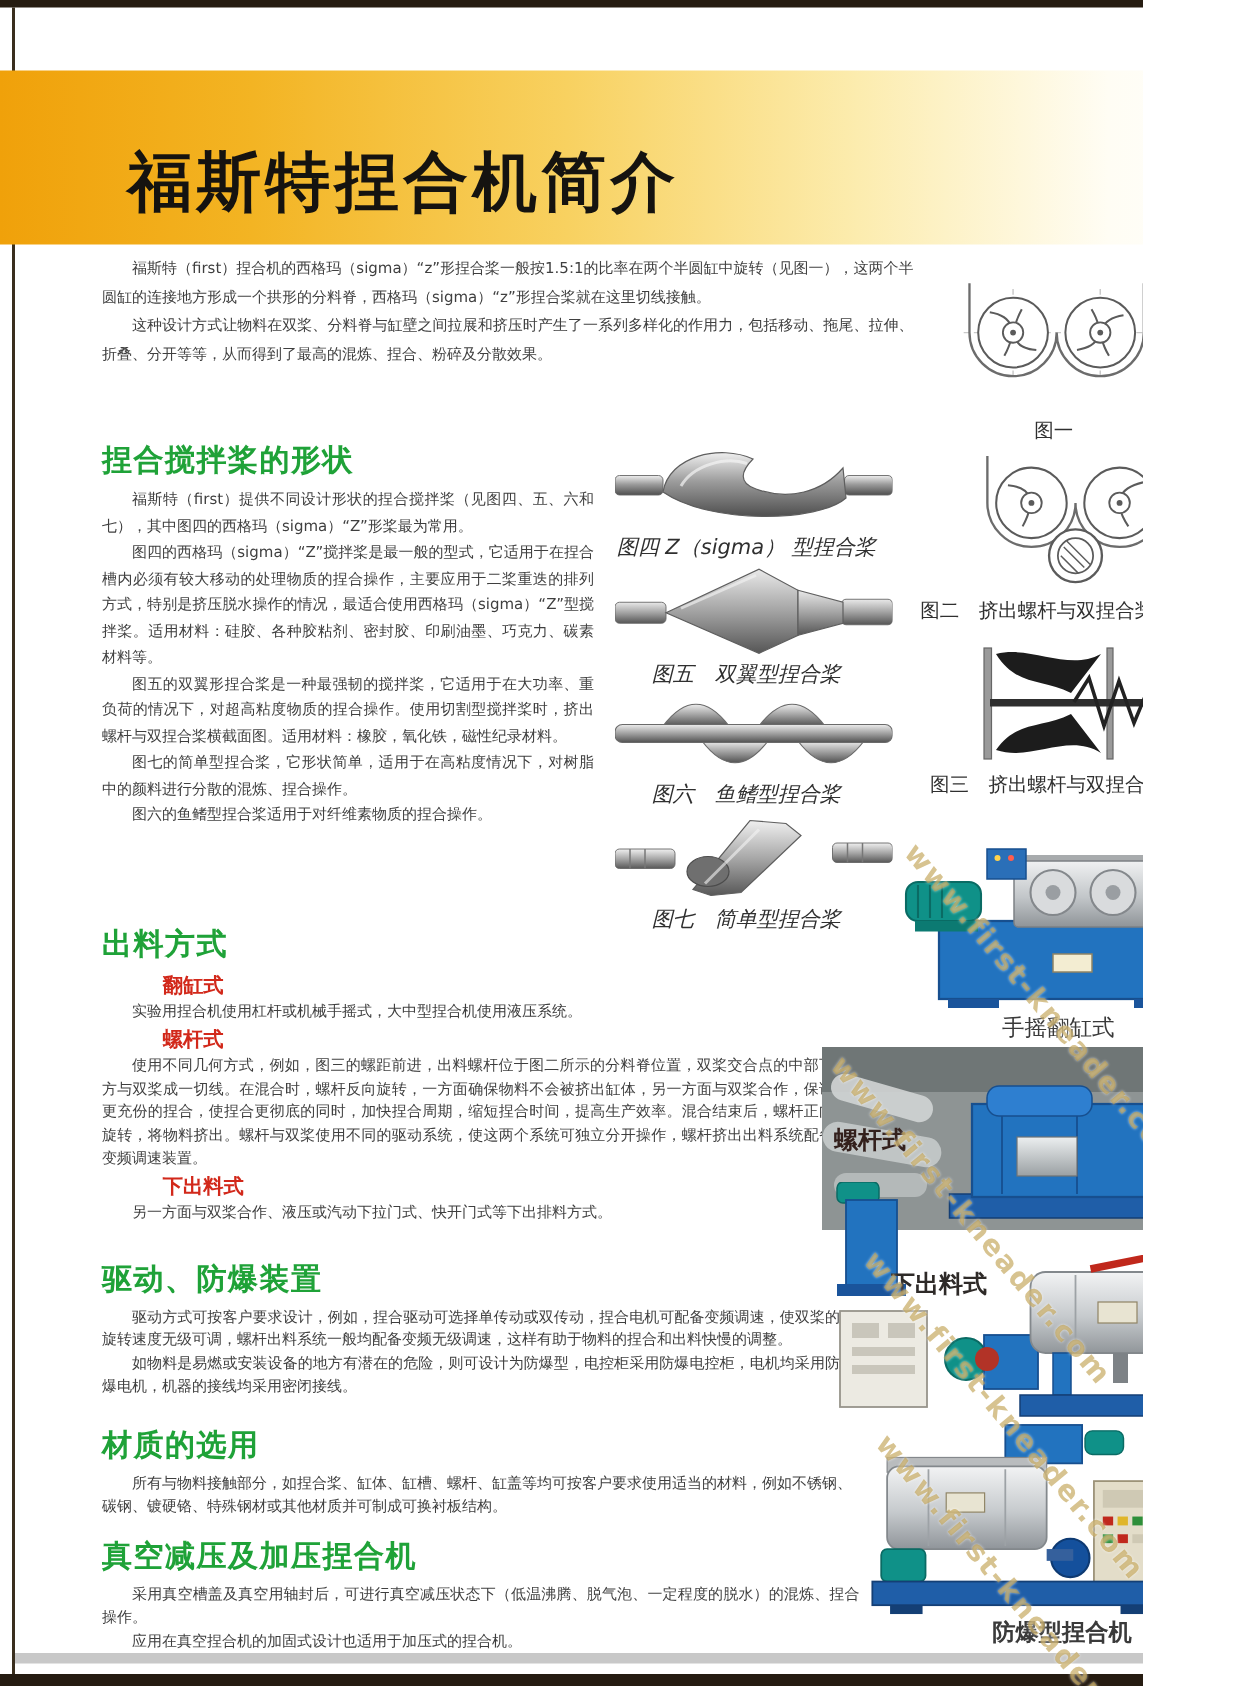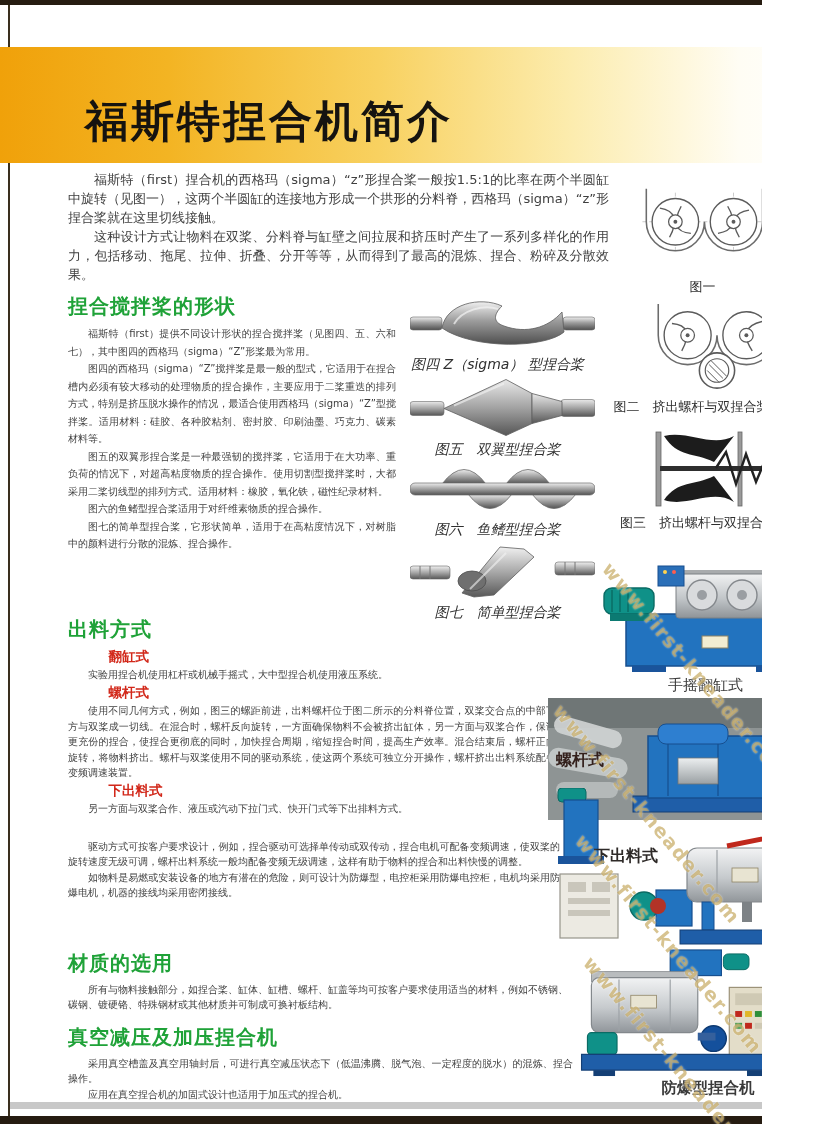--- a/index.html
+++ b/index.html
@@ -11,21 +11,21 @@
   .graybar{left:10px;top:1102px;width:820px;height:7px;background:#c8c8c8;}
   .leftline{left:8px;top:5px;width:2px;height:1111px;background:#3a2f1e;}
   .rightline{left:835px;top:5px;width:2px;height:1111px;background:#3a2f1e;}
   .banner{left:0;top:47px;width:840px;height:116px;
      background:linear-gradient(90deg,#f0a10a 0%,#f3b423 20%,#f8d160 45%,#fcecae 68%,#fffdf4 88%,#ffffff 100%);}
   .title{position:absolute;left:85px;bottom:12px;font-size:43px;font-weight:bold;color:#151310;
      letter-spacing:3px;white-space:nowrap;}
   .sec{position:absolute;}
   .sec h2{margin:0 0 5px 0;font-size:20px;font-weight:bold;color:#1fa238;letter-spacing:1px;}
   .sec p{margin:0;text-indent:2em;text-align:justify;color:#3f3f3f;}
-  .lh19 p{font-size:13px;line-height:19px;}
+  .lh19 p{font-size:10px;line-height:19px;}
   .lh17 p{font-size:10px;line-height:17.5px;}
   .lh15 p{font-size:10px;line-height:15.4px;}
   .red-sub{margin:2px 0 1px 3em;font-size:13.5px;font-weight:bold;color:#d2281a;}
   .figcap{position:absolute;font-size:13px;color:#2f2f2f;text-align:center;white-space:nowrap;}
   .figcap-lg{position:absolute;font-size:14px;color:#2f2f2f;text-align:center;white-space:nowrap;font-style:italic;}
   .photocap{position:absolute;font-size:15px;color:#3a3a3a;text-align:center;white-space:nowrap;}
   .photocap-b{position:absolute;font-size:15px;font-weight:bold;color:#2e2a28;white-space:nowrap;}
   .wm{position:absolute;font-weight:bold;font-size:19px;color:rgba(186,152,64,0.58);
       letter-spacing:1.5px;transform:rotate(50deg);transform-origin:left top;white-space:nowrap;
       z-index:6;text-shadow:0 0 2px rgba(255,255,255,0.65);}
@@ -102,23 +102,23 @@
       <polygon points="132,28 150,37 150,49 132,58" fill="#e2e2e2" stroke="#666" stroke-width="1.2"></polygon>
       <rect x="145" y="34" width="7" height="18" fill="#cfcfcf" stroke="#666" stroke-width="1"></rect>
     </svg>
   </div>
   <div class="figcap" style="left:600px;top:514px;width:235px;">图三　挤出螺杆与双捏合桨剖视图</div>
 
   <div class="sec lh17" style="left:68px;top:293px;width:328px;">
     <h2>捏合搅拌桨的形状</h2>
     <p>福斯特（first）提供不同设计形状的捏合搅拌桨（见图四、五、六和七），其中图四的西格玛（sigma）“Z”形桨最为常用。</p>
     <p>图四的西格玛（sigma）“Z”搅拌桨是最一般的型式，它适用于在捏合槽内必须有较大移动的处理物质的捏合操作，主要应用于二桨重迭的排列方式，特别是挤压脱水操作的情况，最适合使用西格玛（sigma）“Z”型搅拌桨。适用材料：硅胶、各种胶粘剂、密封胶、印刷油墨、巧克力、碳素材料等。</p>
-    <p>图五的双翼形捏合桨是一种最强韧的搅拌桨，它适用于在大功率、重负荷的情况下，对超高粘度物质的捏合操作。使用切割型搅拌桨时，大都采用二桨切线型的排列方式。适用材料：橡胶，氧化铁，磁性纪录材料。</p>
+    <p>图五的双翼形捏合桨是一种最强韧的搅拌桨，它适用于在大功率、重负荷的情况下，对超高粘度物质的捏合操作。使用切割型搅拌桨时，挤出螺杆与双捏合桨横截面图。适用材料：橡胶，氧化铁，磁性纪录材料。</p>
+    <p>图七的简单型捏合桨，它形状简单，适用于在高粘度情况下，对树脂中的颜料进行分散的混炼、捏合操作。</p>
     <p>图六的鱼鳍型捏合桨适用于对纤维素物质的捏合操作。</p>
-    <p>图七的简单型捏合桨，它形状简单，适用于在高粘度情况下，对树脂中的颜料进行分散的混炼、捏合操作。</p>
   </div>
 
   <div class="abs" style="left:410px;top:293px;width:185px;height:60px;">
     <svg width="185" height="60" viewBox="0 0 185 58">
       <defs>
         <linearGradient id="g4" x1="0" y1="0" x2="0" y2="1">
           <stop offset="0" stop-color="#efefef"></stop>
             <stop offset="0.45" stop-color="#9c9c9c"></stop>
             <stop offset="1" stop-color="#4f4f4f"></stop>
         </linearGradient>
@@ -193,20 +193,21 @@
     <h2>出料方式</h2>
     <div class="red-sub">翻缸式</div>
     <p style="width:545px;">实验用捏合机使用杠杆或机械手摇式，大中型捏合机使用液压系统。</p>
     <div class="red-sub">螺杆式</div>
     <p style="width:488px;">使用不同几何方式，例如，图三的螺距前进，出料螺杆位于图二所示的分料脊位置，双桨交合点的中部下方与双桨成一切线。在混合时，螺杆反向旋转，一方面确保物料不会被挤出缸体，另一方面与双桨合作，保证更充份的捏合，使捏合更彻底的同时，加快捏合周期，缩短捏合时间，提高生产效率。混合结束后，螺杆正向旋转，将物料挤出。螺杆与双桨使用不同的驱动系统，使这两个系统可独立分开操作，螺杆挤出出料系统配备变频调速装置。</p>
     <div class="red-sub">下出料式</div>
     <p style="width:452px;">另一方面与双桨合作、液压或汽动下拉门式、快开门式等下出排料方式。</p>
   </div>
 
   <div class="sec lh15" style="left:68px;top:839px;width:492px;">
+    <h2>驱动、防爆装置</h2>
     <p>驱动方式可按客户要求设计，例如，捏合驱动可选择单传动或双传动，捏合电机可配备变频调速，使双桨的旋转速度无级可调，螺杆出料系统一般均配备变频无级调速，这样有助于物料的捏合和出料快慢的调整。</p>
     <p>如物料是易燃或安装设备的地方有潜在的危险，则可设计为防爆型，电控柜采用防爆电控柜，电机均采用防爆电机，机器的接线均采用密闭接线。</p>
   </div>
 
   <div class="sec lh15" style="left:68px;top:950px;width:500px;">
     <h2>材质的选用</h2>
     <p>所有与物料接触部分，如捏合桨、缸体、缸槽、螺杆、缸盖等均可按客户要求使用适当的材料，例如不锈钢、碳钢、镀硬铬、特殊钢材或其他材质并可制成可换衬板结构。</p>
   </div>
 
   <div class="sec lh15" style="left:68px;top:1024px;width:505px;">

